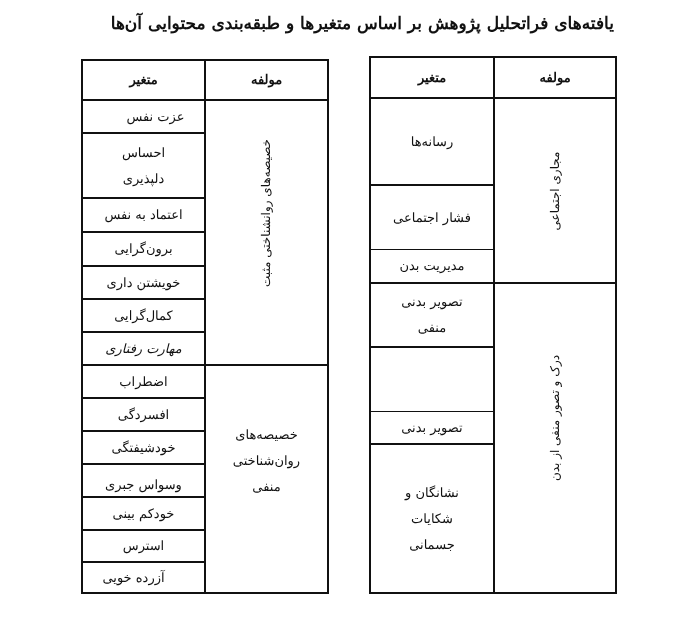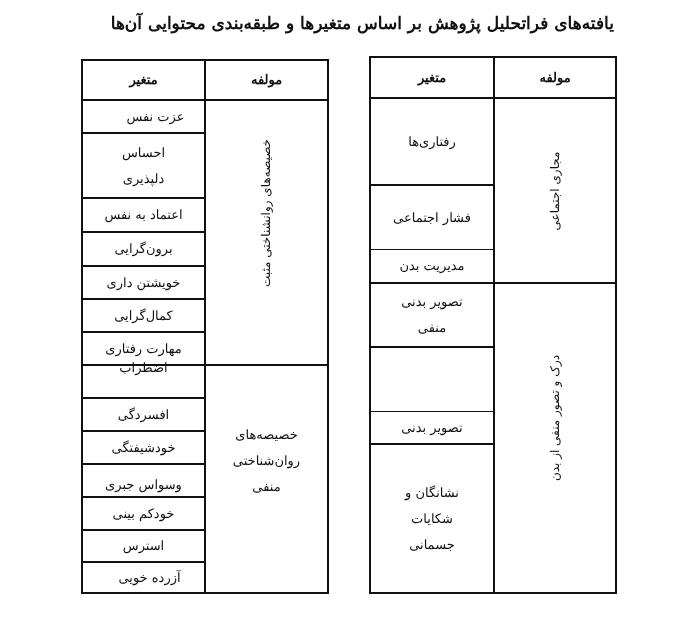--- a/index.html
+++ b/index.html
@@ -24,21 +24,21 @@
 
 <div class="title">یافته‌های فراتحلیل پژوهش بر اساس متغیرها و طبقه‌بندی محتوایی آن‌ها</div>
 
 <div class="tbl" style="left:369px; top:56px; width:248px; height:538px;">
   <div class="vline" style="left:122px; top:0; height:534px;"></div>
   <div class="hline" style="left:0; top:39px; width:244px;"></div>
 
   <div class="cell hdr" style="left:124px; top:0; width:120px; height:39px;">مولفه</div>
   <div class="cell hdr" style="left:0; top:0; width:122px; height:39px;">متغیر</div>
 
-  <div class="cell multiline" style="left:0; top:41px; width:122px; height:86px;">رفتاری‌ها</div>
+  <div class="cell multiline" style="left:0; top:41px; width:122px; height:86px;">رسانه‌ها</div>
   <div class="hline" style="left:0; top:126px; width:122px;"></div>
   <div class="cell multiline" style="left:0; top:128px; width:122px; height:63px;">فشار اجتماعی</div>
   <div class="hline thin" style="left:0; top:191px; width:122px;"></div>
   <div class="cell multiline" style="left:0; top:192px; width:122px; height:32px;">مدیریت بدن</div>
   <div class="hline" style="left:0; top:224px; width:244px;"></div>
   <div class="rot" style="left:124px; top:41px; width:120px; height:183px;">
     <span class="multiline">مجاری
 اجتماعی</span>
   </div>
 
@@ -68,35 +68,35 @@
 دلپذیری</div>
   <div class="hline" style="left:0; top:136px; width:121px;"></div>
   <div class="cell multiline" style="left:0; top:138px; width:121px; height:32px;">اعتماد به نفس</div>
   <div class="hline" style="left:0; top:170px; width:121px;"></div>
   <div class="cell multiline" style="left:0; top:172px; width:121px; height:32px;">برون‌گرایی</div>
   <div class="hline" style="left:0; top:204px; width:121px;"></div>
   <div class="cell multiline" style="left:0; top:206px; width:121px; height:31px;">خویشتن داری</div>
   <div class="hline" style="left:0; top:237px; width:121px;"></div>
   <div class="cell multiline" style="left:0; top:239px; width:121px; height:31px;">کمال‌گرایی</div>
   <div class="hline" style="left:0; top:270px; width:121px;"></div>
-  <div class="cell multiline" style="left:0; top:272px; width:121px; height:31px;">مهارت رفتاری</div>
+  <div class="cell multiline" style="left:0; top:272px; width:121px; height:31px;font-style:italic;">مهارت رفتاری</div>
   <div class="hline" style="left:0; top:303px; width:244px;"></div>
   <div class="rot" style="left:123px; top:40px; width:121px; height:263px;">
     <span style="margin-top:-40px;">خصیصه‌های روانشناختی مثبت</span>
   </div>
 
-  <div class="cell multiline" style="left:0; top:291px; width:121px; height:31px;border-radius:6px;">اضطراب</div>
+  <div class="cell multiline" style="left:0; top:305px; width:121px; height:31px;border-radius:6px;">اضطراب</div>
   <div class="hline" style="left:0; top:336px; width:121px;"></div>
   <div class="cell multiline" style="left:0; top:338px; width:121px; height:31px;">افسردگی</div>
   <div class="hline" style="left:0; top:369px; width:121px;"></div>
   <div class="cell multiline" style="left:0; top:371px; width:121px; height:31px;">خودشیفتگی</div>
   <div class="hline" style="left:0; top:402px; width:121px;"></div>
   <div class="cell multiline" style="left:0; top:404px; width:121px; height:40px;">وسواس جبری</div>
   <div class="hline" style="left:0; top:435px; width:121px;"></div>
   <div class="cell multiline" style="left:0; top:437px; width:121px; height:31px;">خودکم بینی</div>
   <div class="hline" style="left:0; top:468px; width:121px;"></div>
   <div class="cell multiline" style="left:0; top:470px; width:121px; height:30px;">استرس</div>
   <div class="hline" style="left:0; top:500px; width:121px;"></div>
-  <div class="cell multiline" style="left:16px; top:502px; width:101px; height:29px;">آزرده خویی</div>
+  <div class="cell multiline" style="left:0; top:502px; width:101px; height:29px;">آزرده خویی</div>
   <div class="cell multiline" style="left:123px; top:305px; width:121px; height:190px; line-height:26px;">خصیصه‌های
 روان‌شناختی
 منفی</div>
 </div>
 
 </body></html>

